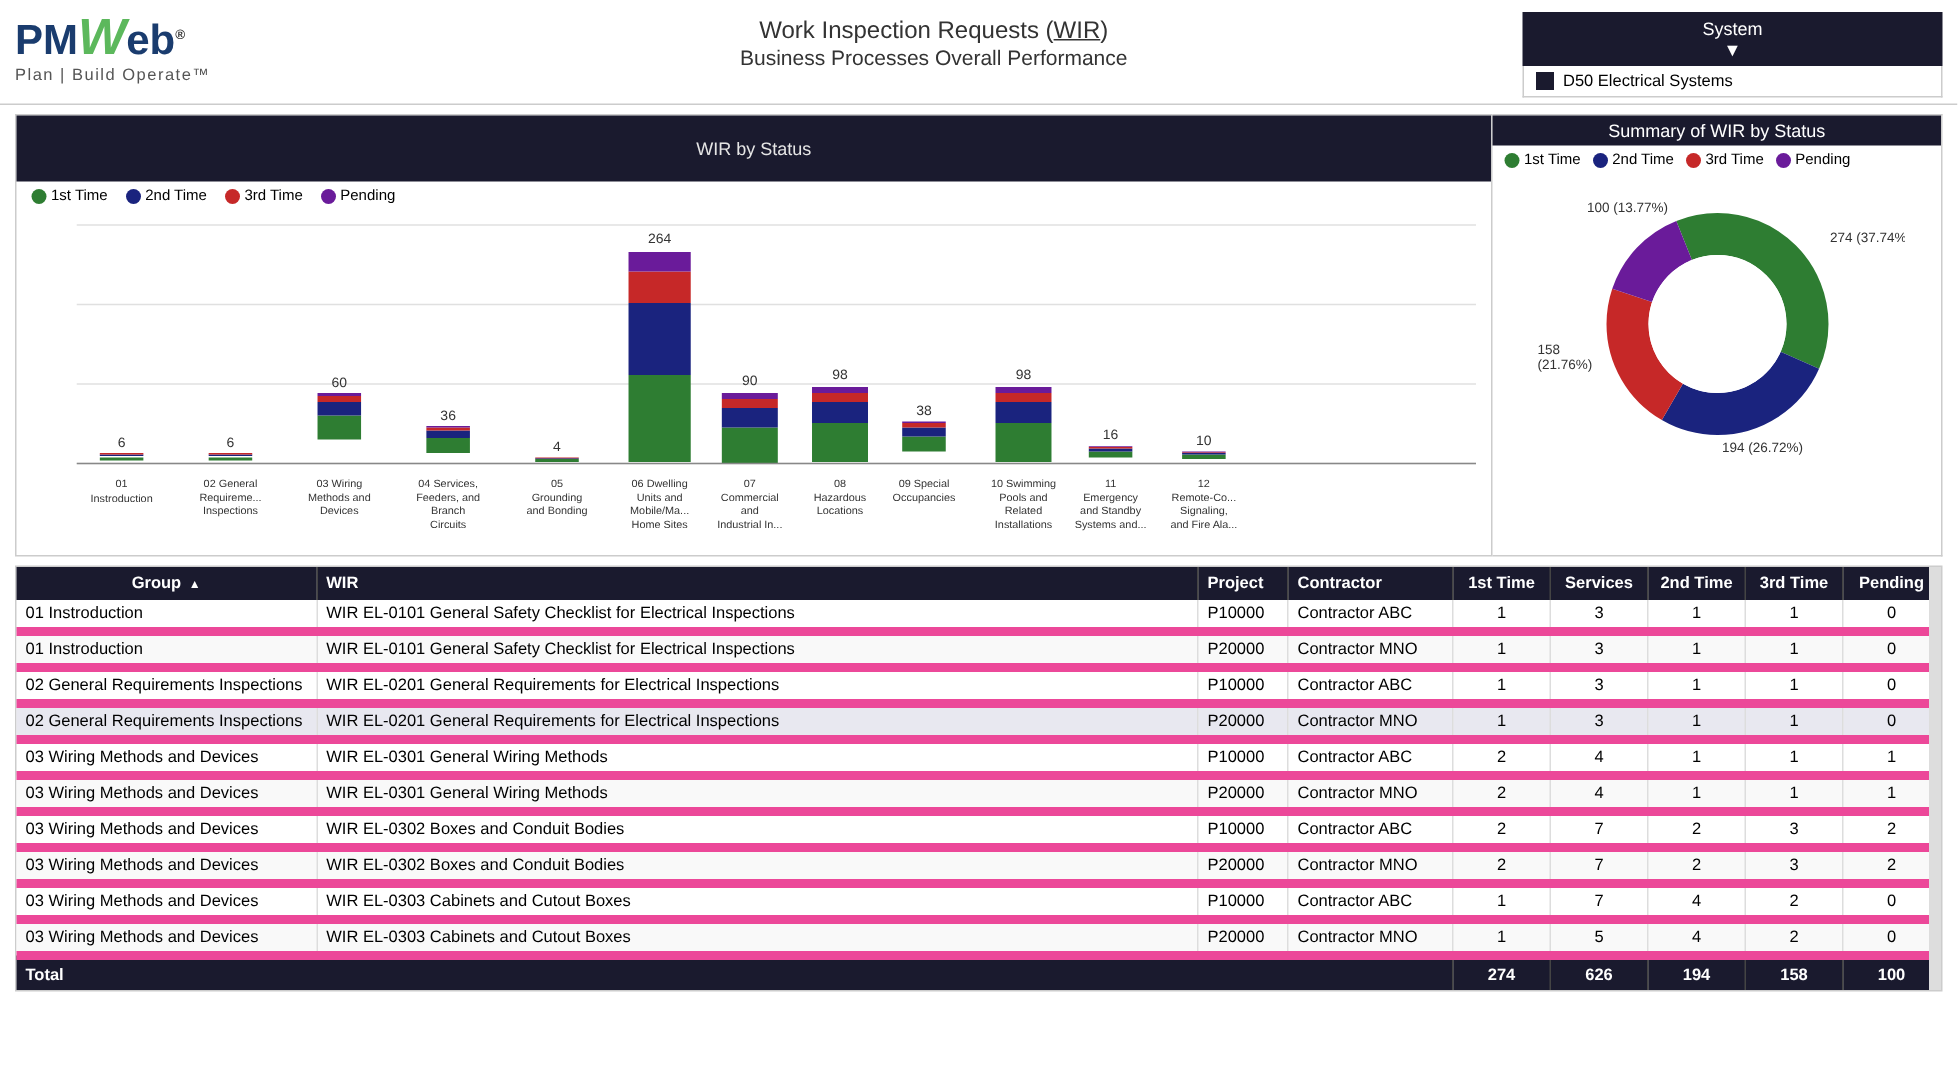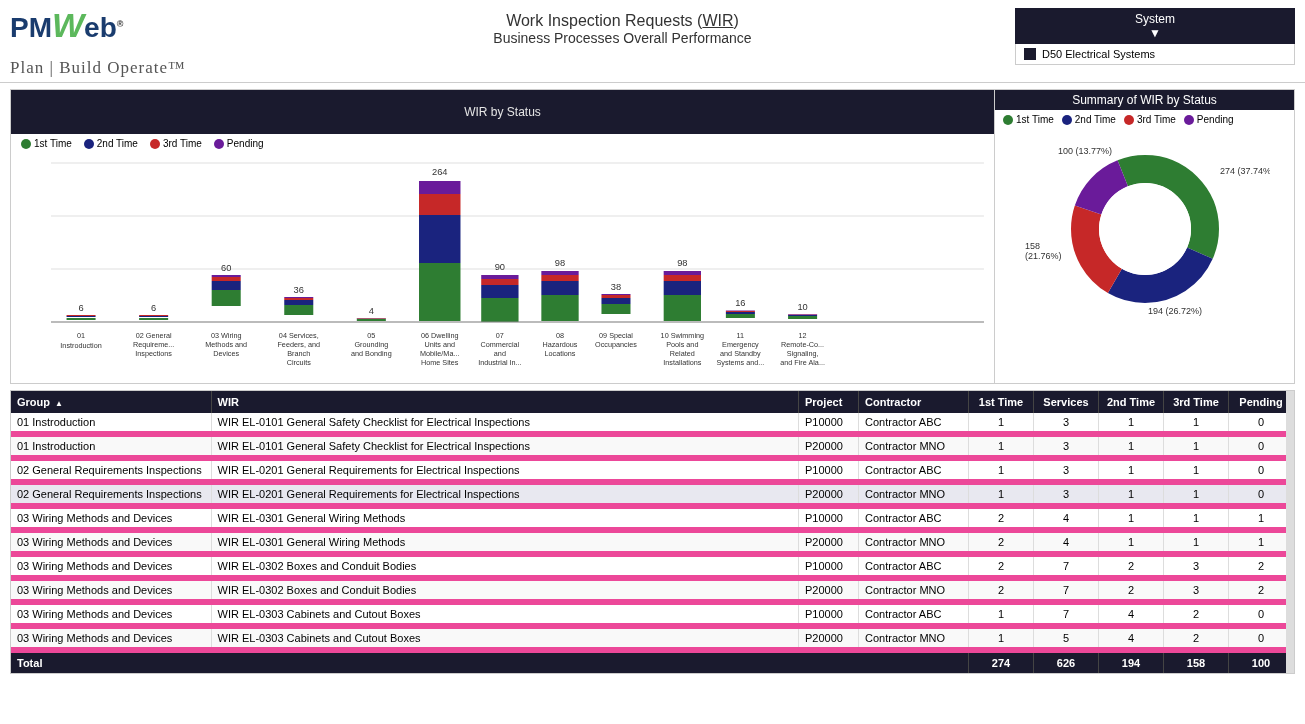--- a/index.html
+++ b/index.html
@@ -9,21 +9,21 @@
       display: flex;
       align-items: flex-start;
       padding: 8px 10px 4px 10px;
       border-bottom: 1px solid #ccc;
     }
     .logo-area { width: 220px; flex-shrink: 0; }
     .logo-text { font-size: 28px; font-weight: bold; color: #333; line-height: 1; }
     .logo-text span.pm { color: #1a3c6e; }
     .logo-text span.web { color: #1a3c6e; }
     .logo-text span.w-green { color: #5cb85c; font-style: italic; font-size: 34px; }
-    .logo-subtitle { font-size: 17px; color: #555; margin-top: 16px; letter-spacing: 1px; font-family: Liberation Serif, serif; }
+    .logo-subtitle { font-size: 11px; color: #555; margin-top: 2px; letter-spacing: 1px; }
     .logo-reg { font-size: 9px; vertical-align: super; }
 
     .title-area { flex: 1; text-align: center; padding-top: 4px; }
     .title-area h2 { font-size: 16px; font-weight: normal; color: #333; }
     .title-area h3 { font-size: 14px; font-weight: normal; color: #333; }
 
     .system-filter {
       width: 280px;
       flex-shrink: 0;
     }
@@ -394,21 +394,21 @@
         <text x="30" y="85" font-size="9" fill="#333" text-anchor="middle">194 (26.72%)</text>
       </svg>
     </div>
   </div>
 </div>
 
 <div class="table-section" style="position:relative;">
   <table class="data-table">
     <thead>
       <tr>
-        <th style="width:200px;">Group <span class="sort-arrow">▲</span></th>
+        <th style="width:200px;text-align:center;">Group <span class="sort-arrow">▲</span></th>
         <th>WIR</th>
         <th style="width:60px;">Project</th>
         <th style="width:110px;">Contractor</th>
         <th class="num" style="width:65px;">1st Time</th>
         <th class="num" style="width:65px;">Services</th>
         <th class="num" style="width:65px;">2nd Time</th>
         <th class="num" style="width:65px;">3rd Time</th>
         <th class="num" style="width:65px;">Pending</th>
       </tr>
     </thead>

